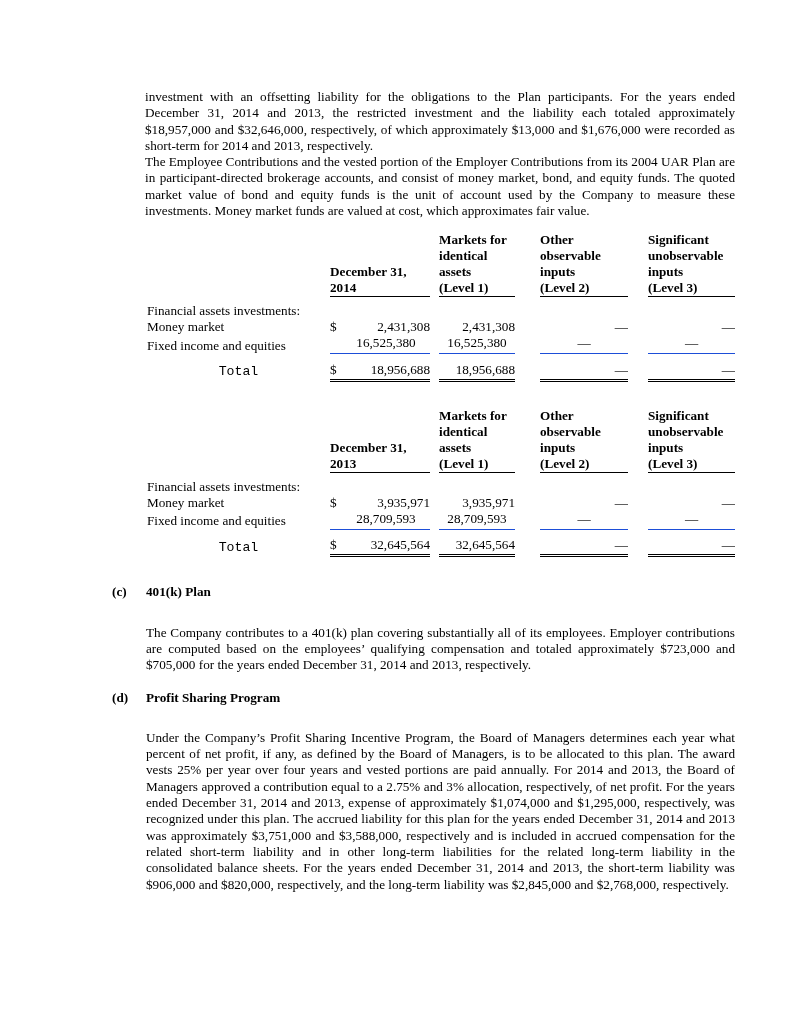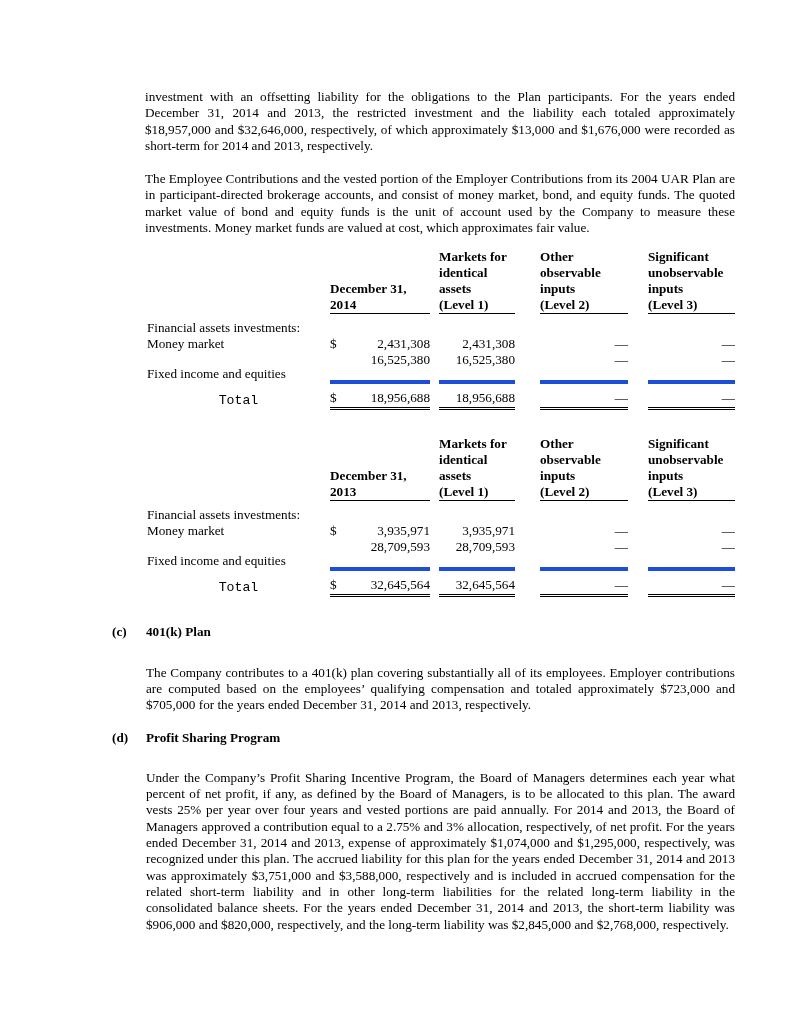--- a/index.html
+++ b/index.html
@@ -11,21 +11,21 @@
     background: #ffffff;
     color: #000000;
     font-family: "Liberation Serif", "DejaVu Serif", serif;
     font-size: 13.2px;
     line-height: 16.3px;
     overflow: hidden;
     border-radius: 7px;
   }
   .para-block { margin: 0 64px 0 145px; padding-top: 89px; }
   p.body-text { text-align: justify; }
-  p.body-text + p.body-text { margin-top: 17px; }
+  p.body-text + p.body-text { }
 
   table.fin {
     border-collapse: collapse;
     table-layout: fixed;
     width: 588px;
     margin-left: 2px;
     font-size: 13.2px;
   }
   table.fin.first { margin-top: 13px; }
   table.fin.second { margin-top: 26px; }
@@ -40,21 +40,21 @@
     vertical-align: bottom;
   }
   tr.grp td { padding-top: 6px; }
   td.lbl { text-align: left; }
   td.ind { padding-left: 16px; }
   td.dol { text-align: left; }
   td.num { text-align: right; padding-right: 2px; }
   td.numl1 { text-align: right; padding-right: 0; }
   td.dash2 { text-align: right; padding-right: 20px; }
   td.dash3 { text-align: right; padding-right: 26px; }
-  tr.ruled td.rl { border-bottom: 4px solid #1d4ed8; padding-bottom: 12px; }
+  tr.ruled td.rl { border-bottom: 1px solid #1d4ed8; padding-bottom: 2px; text-align: center; }
   tr.spacer td { height: 6px; }
   tr.total td { padding-top: 2px; }
   tr.total td.dr { border-bottom: 3px double #000; padding-bottom: 1px; }
   td.total-lbl { text-align: center; font-family: Liberation Mono, monospace; }
 
   .sections { margin: 27px 64px 0 112px; }
   .section { display: flex; }
   .section + .section { margin-top: 16px; }
   .s-label { width: 34px; flex: none; font-weight: bold; }
   .s-content { flex: 1; }

